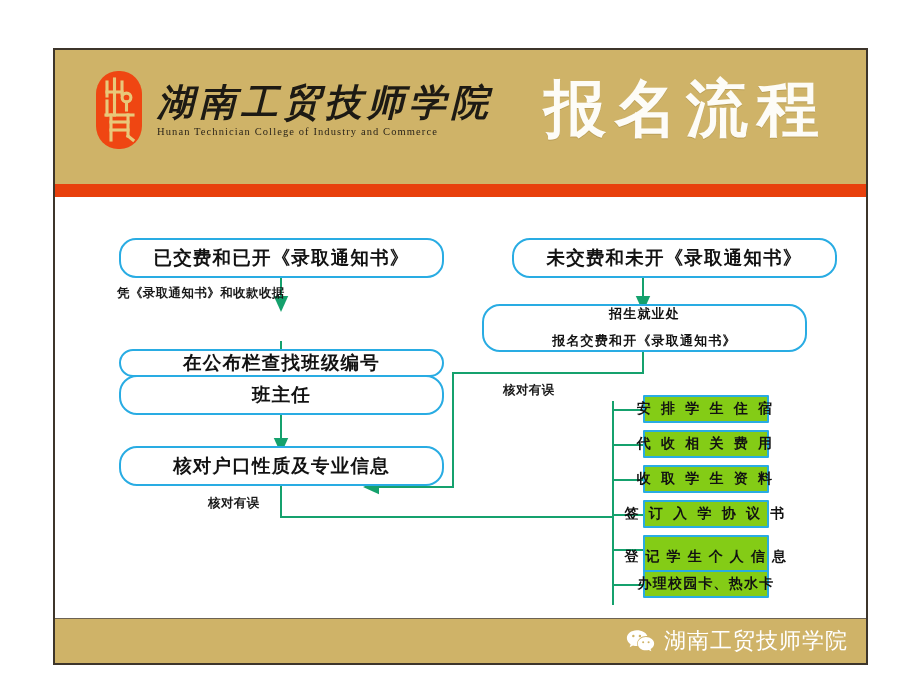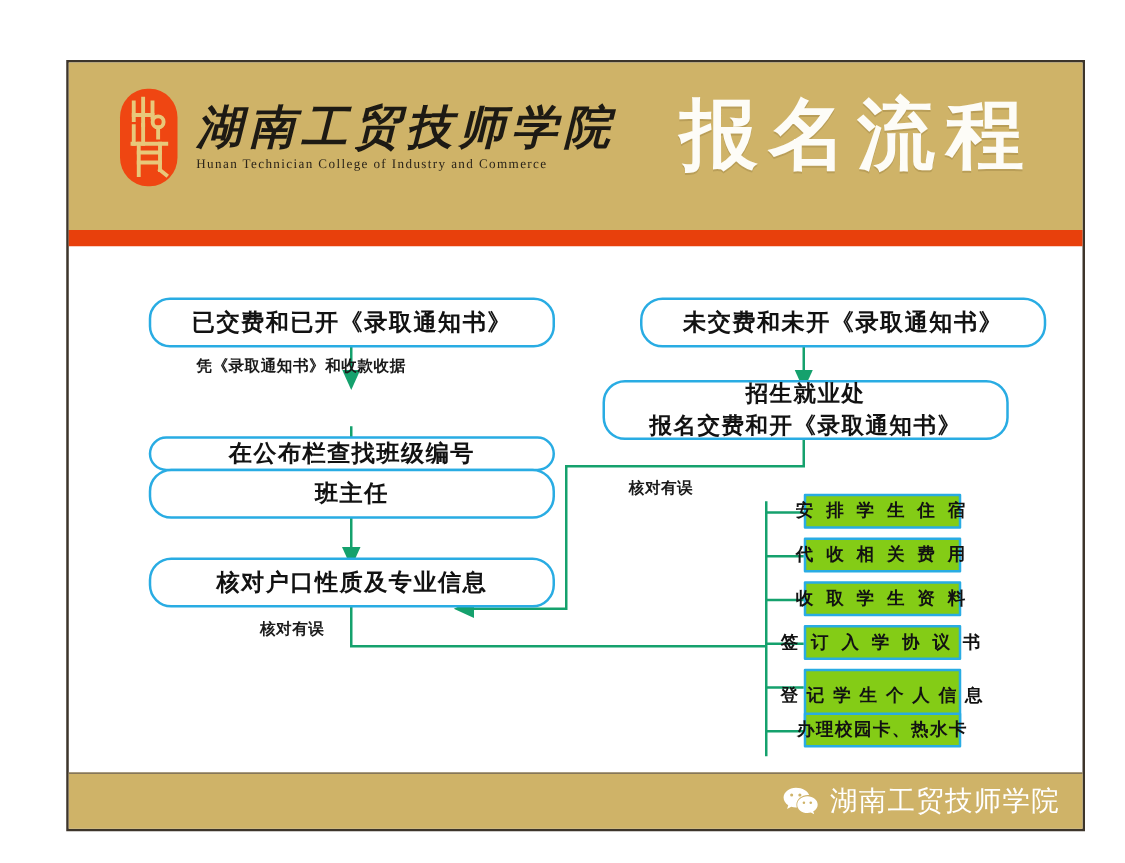--- a/index.html
+++ b/index.html
@@ -106,21 +106,21 @@
     display: flex;
     align-items: center;
     justify-content: center;
     text-align: center;
     color: #121212;
     font-weight: bold;
     font-size: 18.5px;
     letter-spacing: 1.2px;
     line-height: 1.3;
   }
-  .node.two-line { font-size: 18px; }
+  .node.two-line { font-size: 13px; justify-content: space-between; }
   .subnode {
     position: absolute;
     box-sizing: border-box;
     border: 2px solid #29ace3;
     border-radius: 1px;
     background: #84cc16;
     display: flex;
     align-items: center;
     justify-content: center;
     color: #121212;
@@ -237,21 +237,21 @@
     <div class="node" style="left:64px; top:107px; width:325px; height:28px;margin-top:45px;">在公布栏查找班级编号</div>
     <div class="node" style="left:64px; top:178px; width:325px; height:40px;">班主任</div>
     <div class="node" style="left:64px; top:249px; width:325px; height:40px;">核对户口性质及专业信息</div>
 
     <div class="node" style="left:427px; top:41px; width:325px; height:40px;margin-left:30px;">未交费和未开《录取通知书》</div>
     <div class="node two-line" style="left:427px; top:107px; width:325px; height:48px; flex-direction:column; gap:1px;">
       <span>招生就业处</span>
       <span>报名交费和开《录取通知书》</span>
     </div>
 
-    <span class="edge-label" style="left:62px; top:88px;margin-left:40px;">凭《录取通知书》和收款收据</span>
+    <span class="edge-label" style="left:62px; top:88px;">凭《录取通知书》和收款收据</span>
     <span class="edge-label" style="left:448px; top:185px;">核对有误</span>
     <span class="edge-label" style="left:153px; top:298px;">核对有误</span>
 
     <div class="subnode" style="left:588px; top:198px; width:126px; height:28px;">安 排 学 生 住 宿</div>
     <div class="subnode" style="left:588px; top:233px; width:126px; height:28px;">代 收 相 关 费 用</div>
     <div class="subnode" style="left:588px; top:303px; width:126px; height:28px;">签 订 入 学 协 议 书</div>
     <div class="subnode" style="left:588px; top:268px; width:126px; height:28px;">收 取 学 生 资 料</div>
     <div class="subnode" style="left:588px; top:338px; width:126px; height:44px; letter-spacing:1.6px;">登 记 学 生 个 人 信 息</div>
     <div class="subnode" style="left:588px; top:373px; width:126px; height:28px; letter-spacing:1.2px;">办理校园卡、热水卡</div>
   </div>

